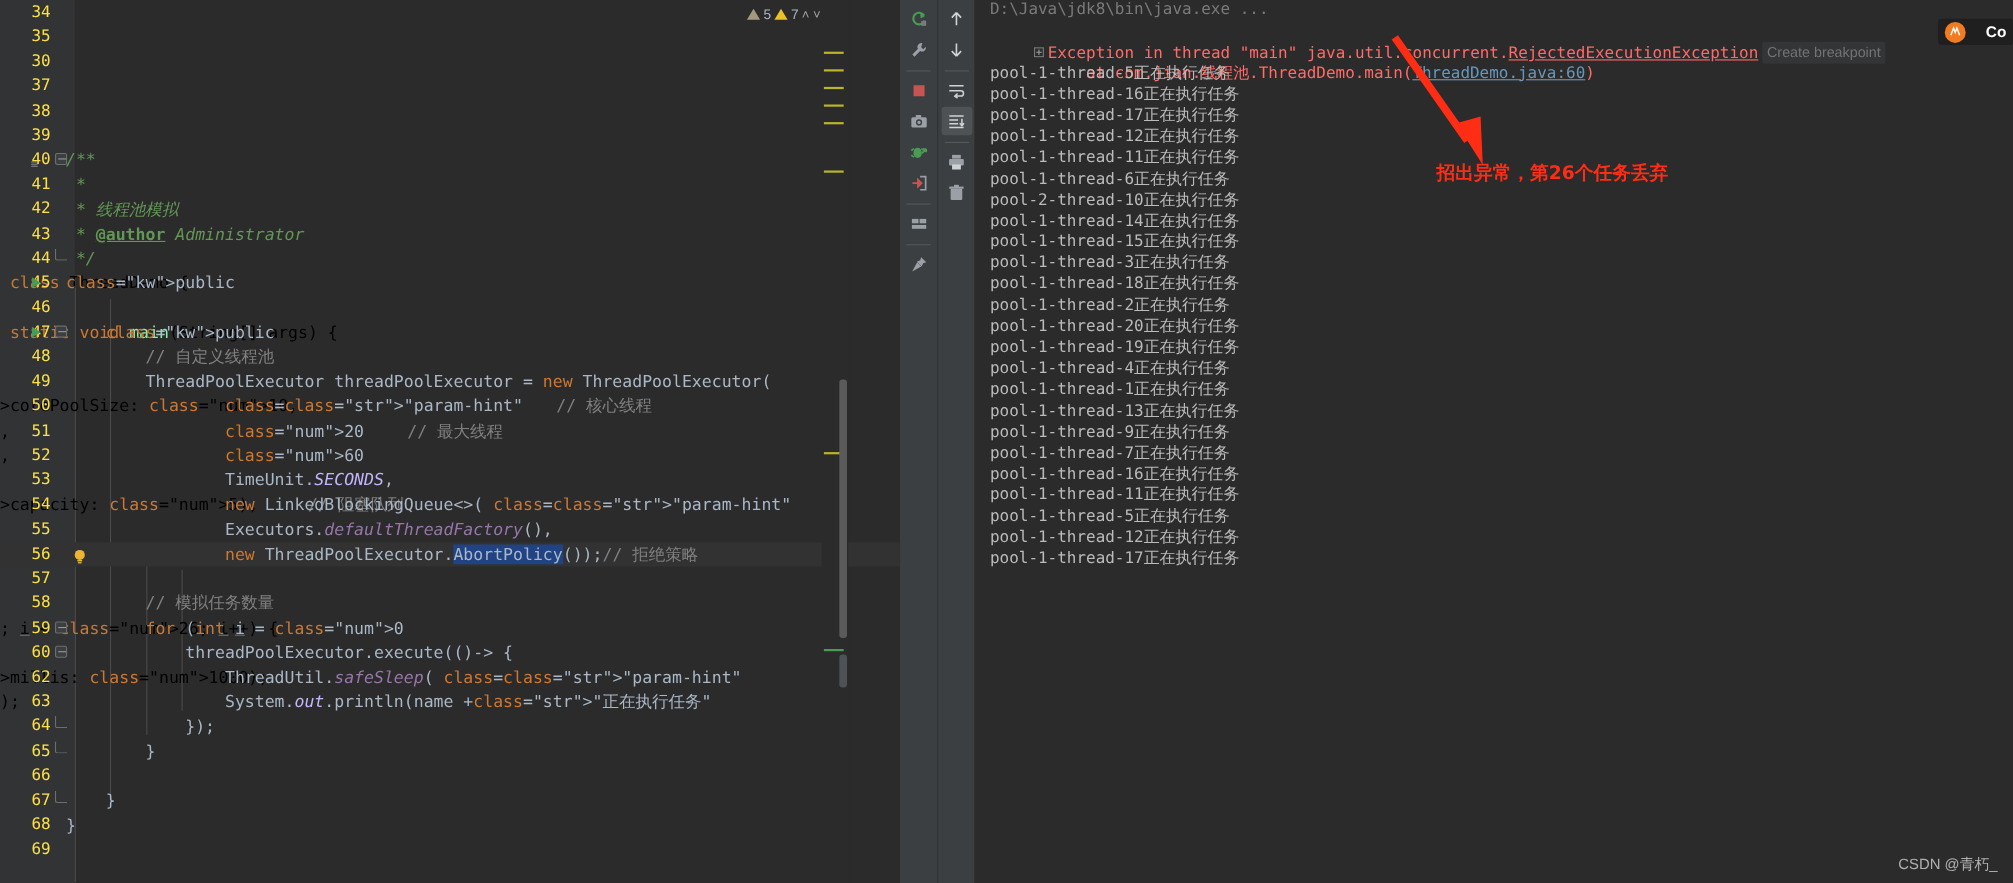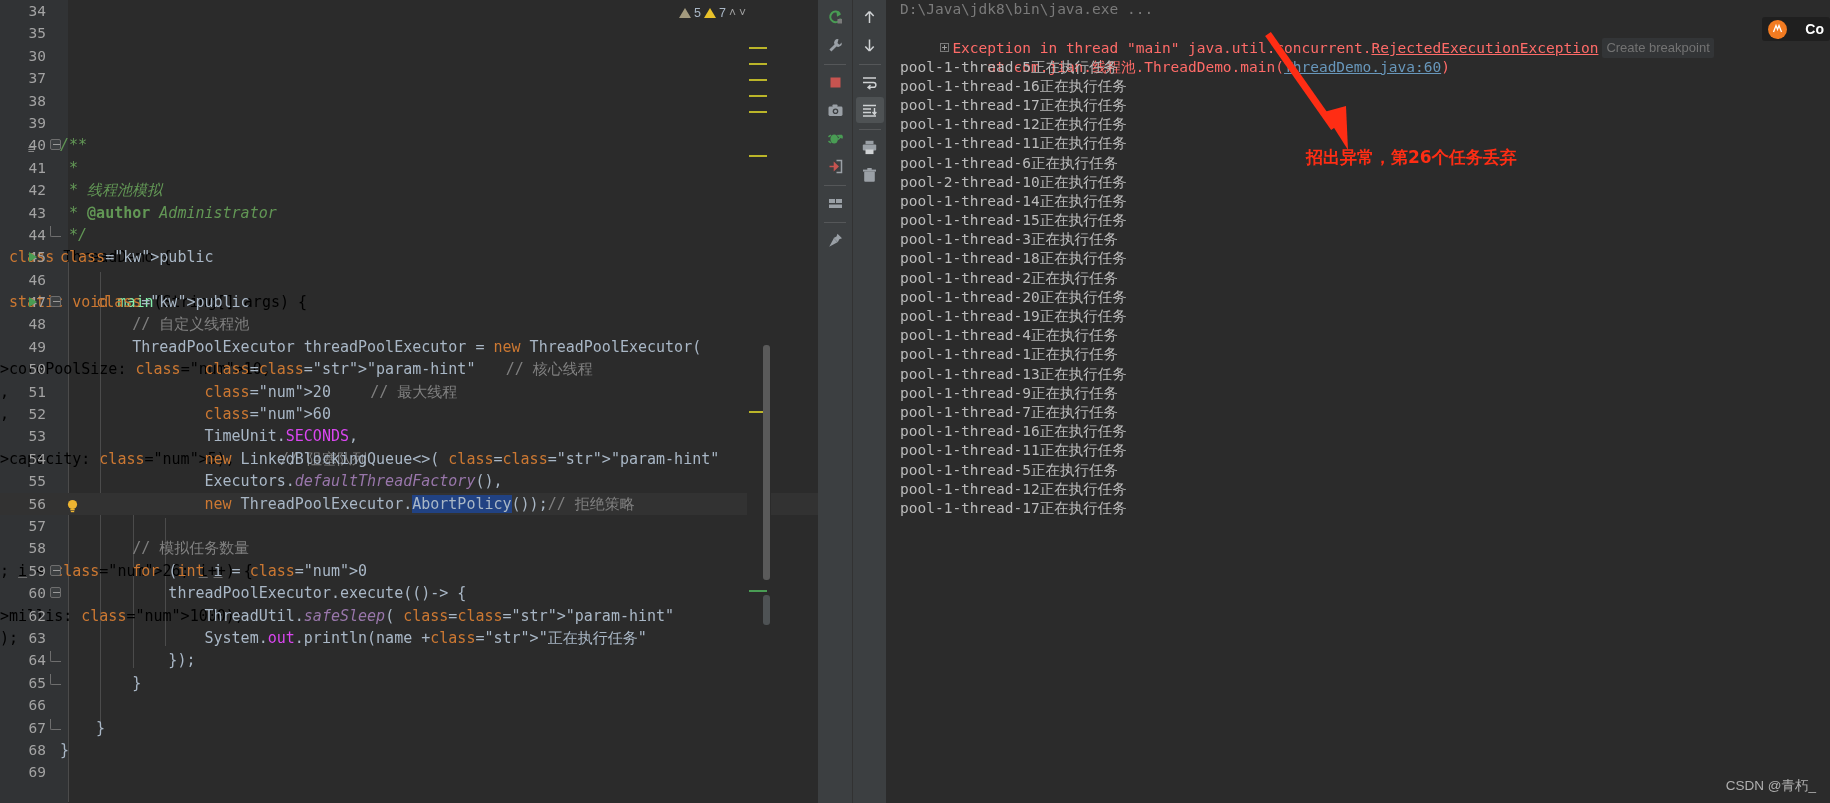--- a/index.html
+++ b/index.html
@@ -20,31 +20,31 @@
   .code-area{ position:absolute; left:0; top:0; width:818px; height:803px; }
 
   .line{
     position:relative; height:22.4px; line-height:22.4px;
     white-space:pre; font-size:15px;
     font-family:"DejaVu Sans Mono", monospace;
   }
   .line.caret{ background:#323232; }
   .ln{
     position:absolute; left:0; width:46px; text-align:right;
-    color:#a3a3a3; font-size:14.5px; font-family:"DejaVu Sans Mono", monospace;
+    color:#fde047; font-size:14.5px; font-family:"DejaVu Sans Mono", monospace;
   }
   .code{ position:absolute; left:60px; color:#a9b7c6; }
 
   
   .kw{ color:#cc7832; }
   .cmt{ color:#808080; }
   .doc{ color:#629755; }
-  .doctag{ color:#629755; font-weight:bold;}
+  .doctag{ color:#629755; text-decoration:underline; font-weight:bold;}
   .fn{ color:#86efac; }
-  .fld{ color:#d946ef; }
+  .fld{ color:#c4b5fd; font-style:italic;}
   .stat{ color:#9876aa; font-style:italic;}
   .ital{ font-style:italic; }
   .sel{ background:#214283; color:#a9b7c6; }
   .var-underline{ text-decoration:underline; text-decoration-color:#6e6e6e;}
   .fold-box{
     position:absolute; left:50px; top:5px; width:11px; height:11px;
     border:1px solid #6e6e6e; border-radius:2px; background:#3c3f41;
   }
   .fold-box:after{
     content:""; position:absolute; left:2px; top:4px; width:7px; height:1px; background:#9a9a9a;

